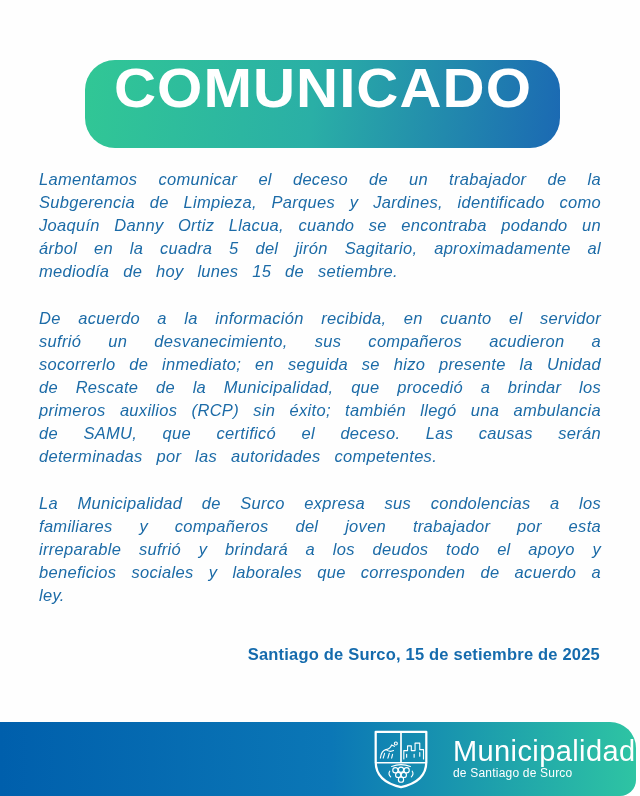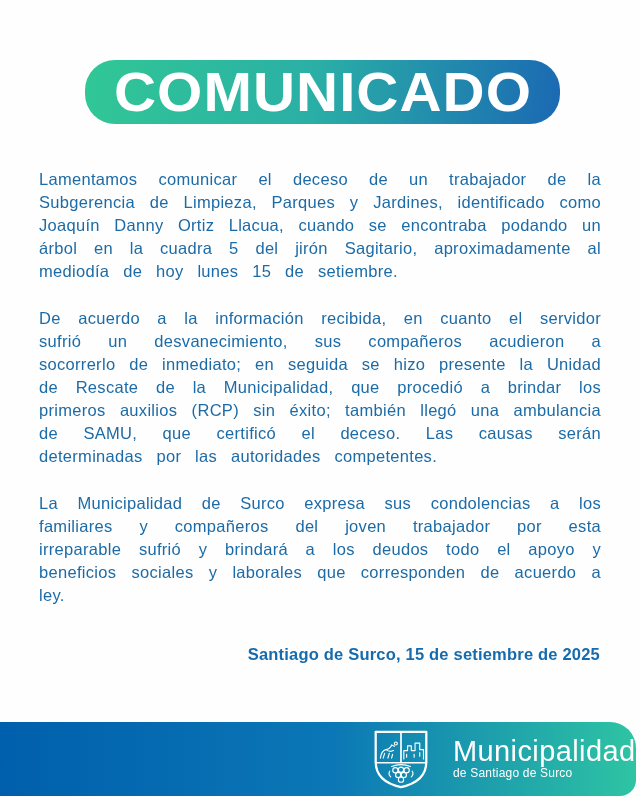--- a/index.html
+++ b/index.html
@@ -14,25 +14,24 @@
     background: #fefefe;
     font-family: "Liberation Sans", sans-serif;
   }
 
   
   .banner {
     position: absolute;
     left: 85px;
     top: 60px;
     width: 475px;
-    height: 64px;
+    height: 88px;
     border-radius: 30px;
     background: linear-gradient(97deg, #31C795 0%, #2AAFA6 48%, #1B69B3 100%);
     display: flex;
-    align-items: center;
     justify-content: center;
   }
   .banner-title {
     color: #ffffff;
     font-size: 56px;
     font-weight: bold;
     letter-spacing: 1px;
     line-height: 1;
     transform: scaleX(1.04);
     white-space: nowrap;
@@ -47,20 +46,21 @@
     color: #1C6BA7;
     font-size: 16.5px;
     line-height: 23px;
     text-align: justify;
     word-spacing: 9px;
     letter-spacing: 0.3px;
     font-weight: 500;
   }
   .content p {
     margin: 0 0 24px 0;
+    font-style: italic;
   }
 
   .dateline {
     position: absolute;
     right: 40px;
     top: 645px;
     color: #156BAD;
     font-size: 16.5px;
     font-weight: bold;
     letter-spacing: 0.2px;

